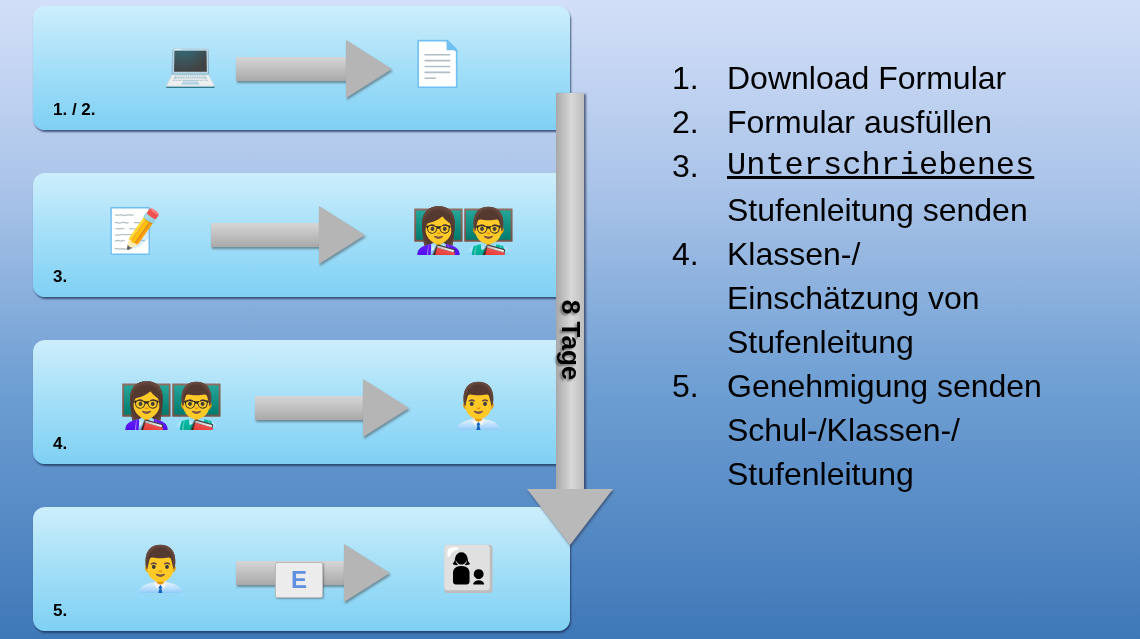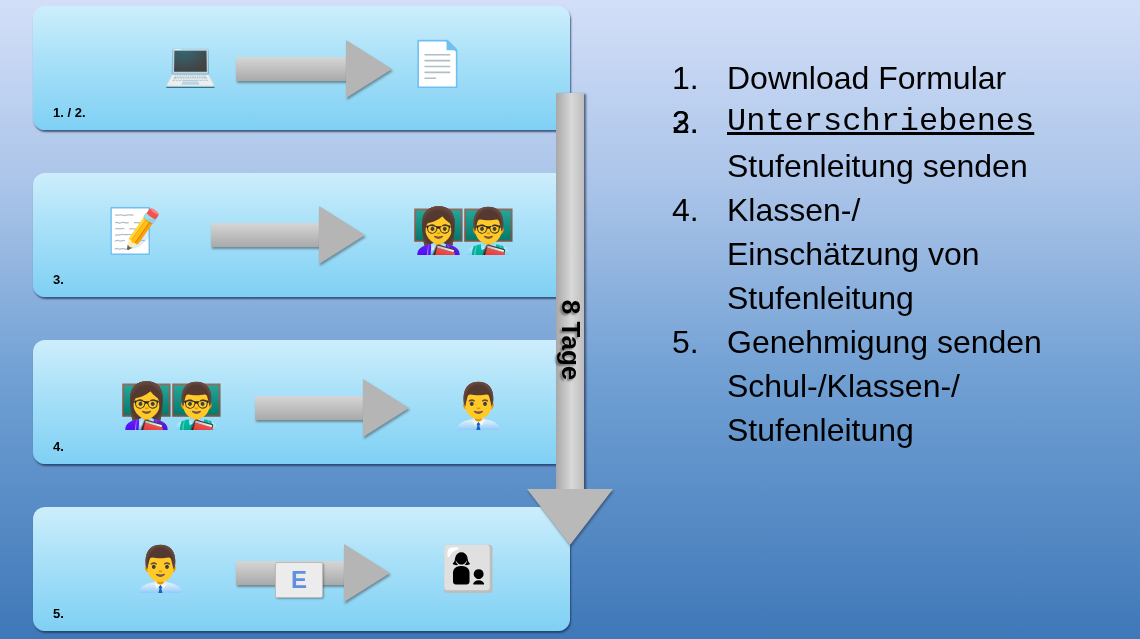--- a/index.html
+++ b/index.html
@@ -9,21 +9,21 @@
     font-family: "Liberation Sans", sans-serif;
   }
   .panel {
     position:absolute; left:33px; width:537px; height:124px;
     border-radius:12px;
     background: linear-gradient(180deg, #cdeefc 0%, #a7e0f8 45%, #7fd0f4 100%);
     box-shadow: 1px 2px 2px rgba(30,50,90,0.75);
   }
   .panel .step-label {
     position:absolute; left:20px; bottom:10px;
-    font-weight:bold; font-size:13px; color:#000;
+    font-weight:bold; font-size:17px; color:#000;
   }
   .icon { position:absolute; font-size:44px; line-height:1; }
   .harrow { position:absolute; height:60px; }
   .harrow .shaft {
     position:absolute; left:0; top:17px; height:24px;
     background: linear-gradient(180deg,#d6d6d6 0%,#a9a9a9 100%);
     box-shadow: 1px 2px 2px rgba(60,60,60,0.5);
   }
   .harrow .head {
     position:absolute; top:0; width:0; height:0;
@@ -110,20 +110,21 @@
 <div class="vhead"></div>
 <div class="vlabel">8 Tage</div>
 
 <ol class="steps">
   <li>
     <span class="num">1.</span>
     <div>Download Formular</div>
   </li>
   <li>
     <span class="num">2.</span>
+    <div>Formular ausfüllen</div>
   </li>
   <li>
     <span class="num">3.</span>
     <div class="u">Unterschriebenes</div>
     <div>Stufenleitung senden</div>
   </li>
   <li>
     <span class="num">4.</span>
     <div>Klassen-/</div>
     <div>Einschätzung von</div>

